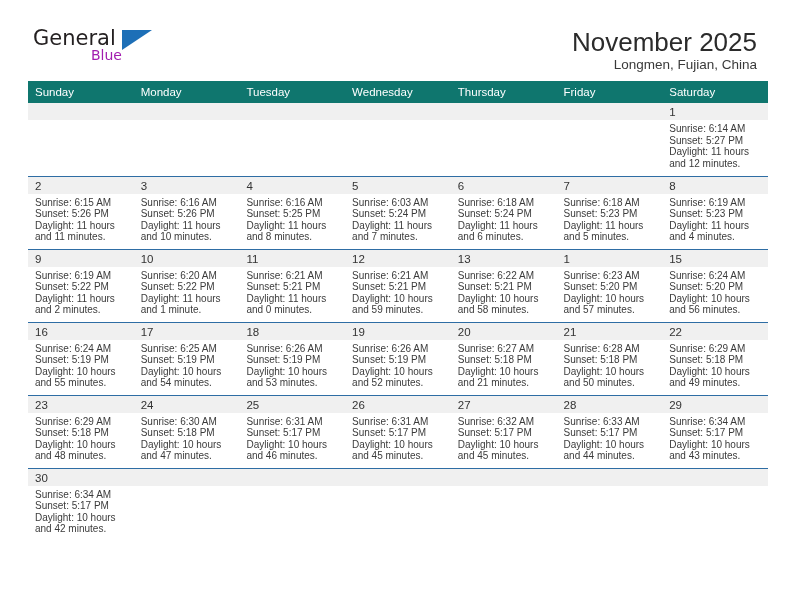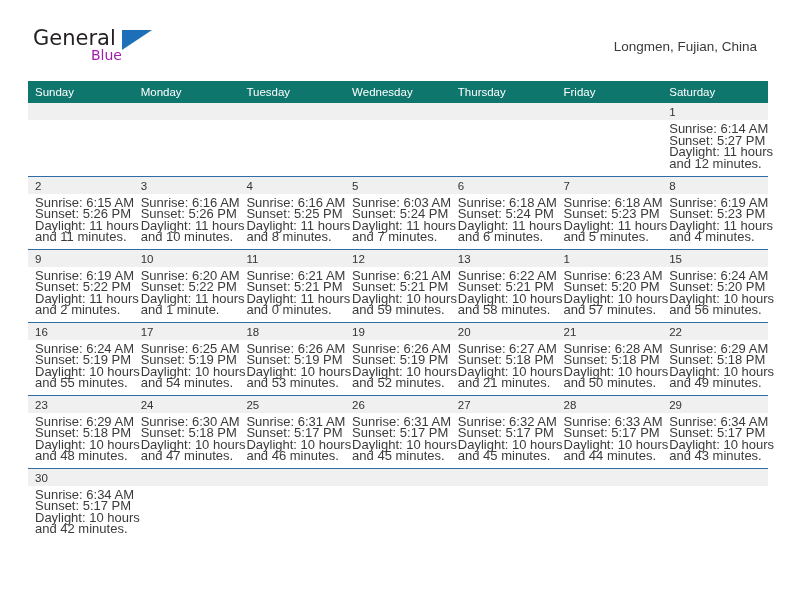--- a/index.html
+++ b/index.html
@@ -72,21 +72,21 @@
     font-size: 26px;
     color: #2b2b2b;
     font-weight: normal;
     line-height: 1.1;
     margin: 0;
     font-family: "Liberation Sans", sans-serif;
   }
   .cal-subtitle {
     font-size: 13.5px;
     color: #3a3a3a;
-    margin: 12px 0 0 0;
+    margin: 1px 0 0 0;
     line-height: 1.1;
     font-family: "Liberation Sans", sans-serif;
   }
 
   
   .cal-wrap {
     padding: 0 24px 0 28px;
     margin-top: 9px;
   }
   table.calendar {
@@ -120,21 +120,21 @@
     background: #f0f0f0;
     height: 17px;
     padding: 1px 0 0 7px;
     box-sizing: border-box;
     font-size: 11.5px;
     color: #333333;
     line-height: 16px;
   }
   .cell-body {
     padding: 3px 4px 0 7px;
-    font-size: 13px;
+    font-size: 10px;
     line-height: 11.6px;
     color: #3b3b3b;
   }
   .cell-body div {
     white-space: nowrap;
   }
 </style>
 </head>
 <body>
 
@@ -142,20 +142,21 @@
 
   <div class="top-bar">
 
     <div class="logo">
       <span class="logo-general">General</span>
       <span class="logo-tri"></span>
       <span class="logo-blue">Blue</span>
     </div>
 
     <div class="title-block">
+      <h1 class="cal-title">November 2025</h1>
       <p class="cal-subtitle">Longmen, Fujian, China</p>
     </div>
 
   </div>
 
   <div class="cal-wrap">
     <table class="calendar">
       <thead>
         <tr id="weekday-row">
             <th>Sunday</th>

